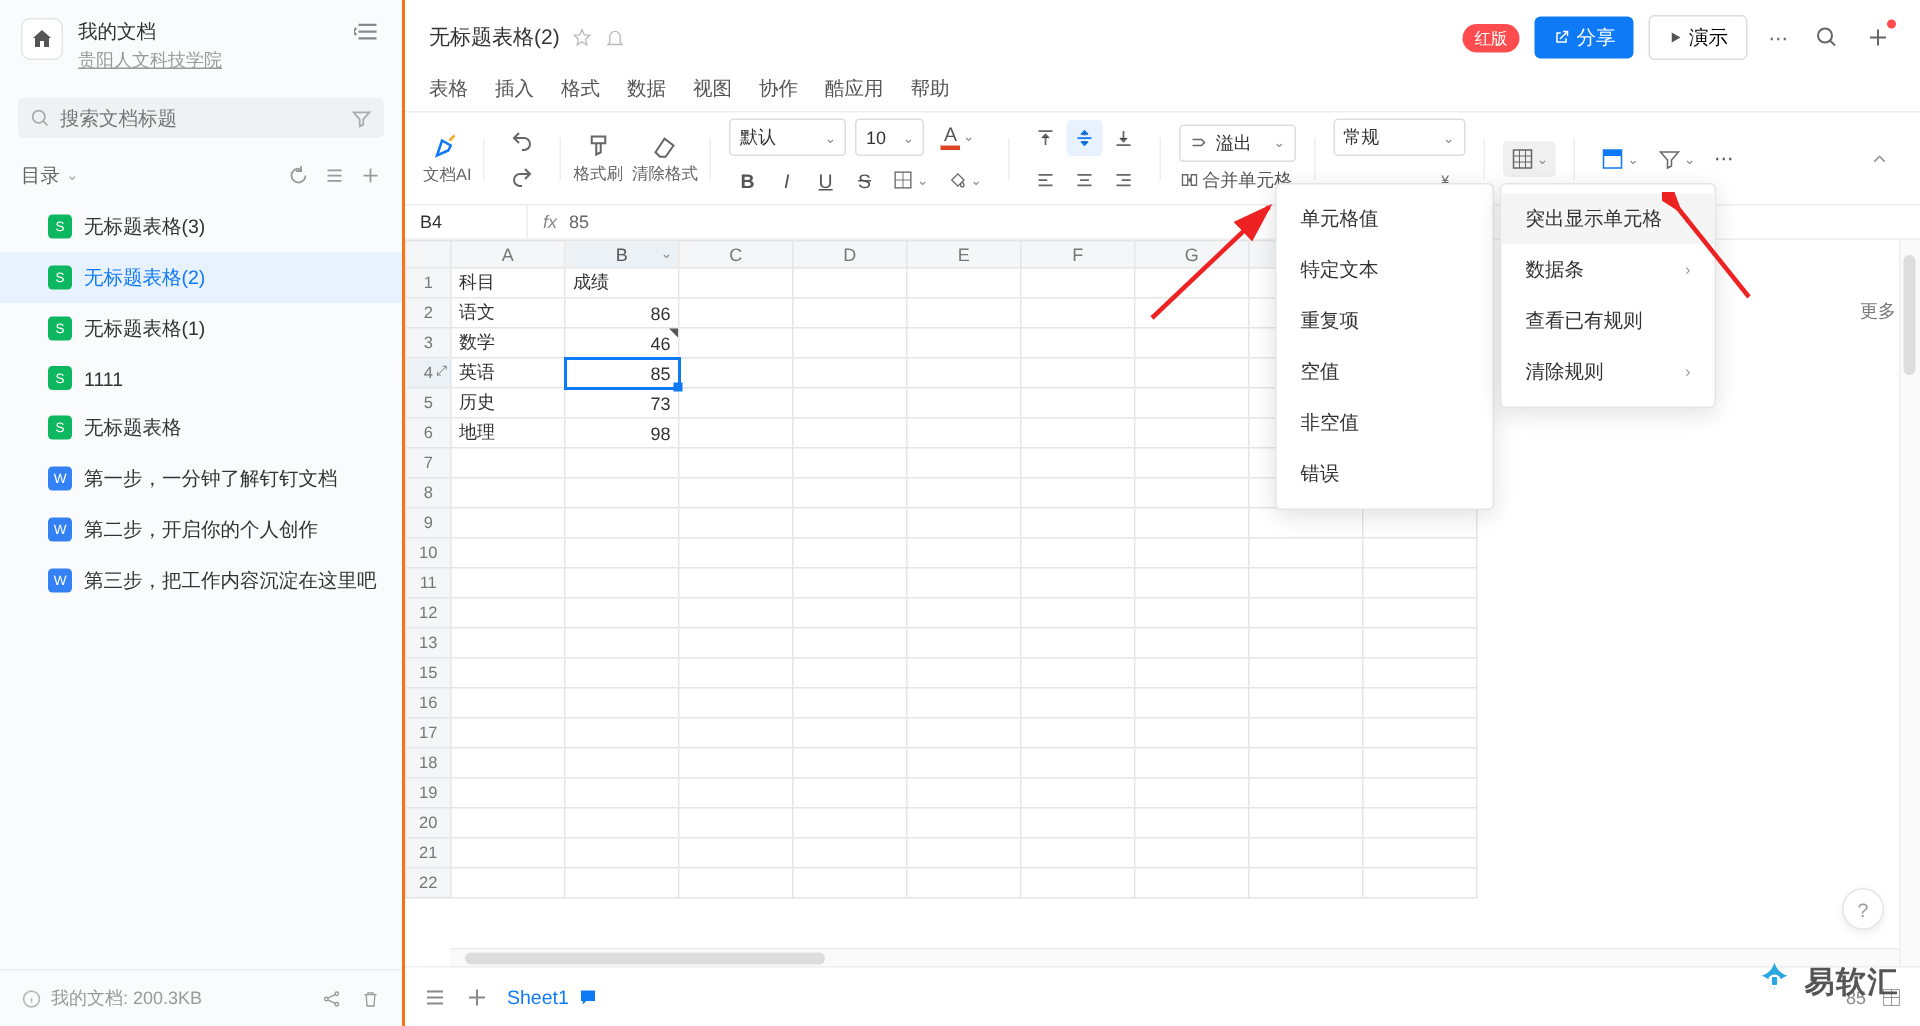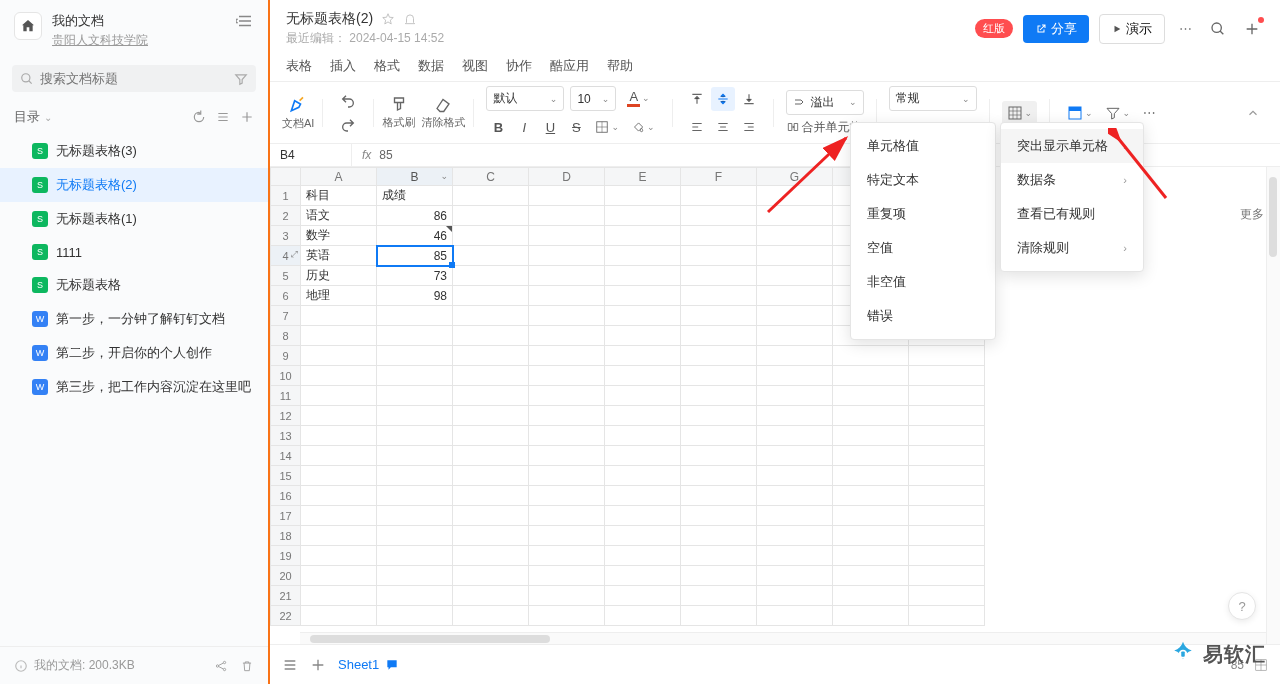--- a/index.html
+++ b/index.html
@@ -236,24 +236,20 @@
               <svg width="14" height="14" viewBox="0 0 24 24">
                 <path fill="none" stroke="#bbb" stroke-width="1.5" d="M12 3l2.5 6 6.5.5-5 4.5 1.5 6.5L12 17l-5.5 3.5L8 14 3 9.5l6.5-.5z"></path>
               </svg>
             </span>
           <span class="tic">
               <svg width="14" height="14" viewBox="0 0 24 24">
                 <path fill="none" stroke="#bbb" stroke-width="1.5" d="M6 18V11a6 6 0 1 1 12 0v7l2 2H4l2-2z"></path>
               </svg>
             </span>
         </div>
-        <div class="doc-meta">
-          <span>最近编辑：</span>
-          <span>2024-04-15 14:52</span>
-        </div>
       </div>
       <div class="titlebar-right">
         <span class="pill-red">红版</span>
         <button class="btn-share">
           <svg width="12" height="12" viewBox="0 0 24 24">
               <path fill="#fff" d="M14 3h7v7h-2V6.4l-8.3 8.3-1.4-1.4L17.6 5H14z"></path>
               <path fill="#fff" d="M5 5h6v2H7v10h10v-4h2v6H5z"></path>
             </svg>
           <span>分享</span>
         </button>
@@ -635,32 +631,20 @@
                 <td class="cell" style="position:relative"></td>
                 <td class="cell" style="position:relative"></td>
                 <td class="cell" style="position:relative"></td>
                 <td class="cell" style="position:relative"></td>
                 <td class="cell" style="position:relative"></td>
                 <td class="cell" style="position:relative"></td>
                 <td class="cell" style="position:relative"></td>
               </tr>
               <tr>
                 <td class="rowh">13</td>
-                <td class="cell" style="position:relative"></td>
-                <td class="cell" style="position:relative"></td>
-                <td class="cell" style="position:relative"></td>
-                <td class="cell" style="position:relative"></td>
-                <td class="cell" style="position:relative"></td>
-                <td class="cell" style="position:relative"></td>
-                <td class="cell" style="position:relative"></td>
-                <td class="cell" style="position:relative"></td>
-                <td class="cell" style="position:relative"></td>
-              </tr>
-              <tr>
-                <td class="rowh">14</td>
                 <td class="cell" style="position:relative"></td>
                 <td class="cell" style="position:relative"></td>
                 <td class="cell" style="position:relative"></td>
                 <td class="cell" style="position:relative"></td>
                 <td class="cell" style="position:relative"></td>
                 <td class="cell" style="position:relative"></td>
                 <td class="cell" style="position:relative"></td>
                 <td class="cell" style="position:relative"></td>
                 <td class="cell" style="position:relative"></td>
               </tr>

